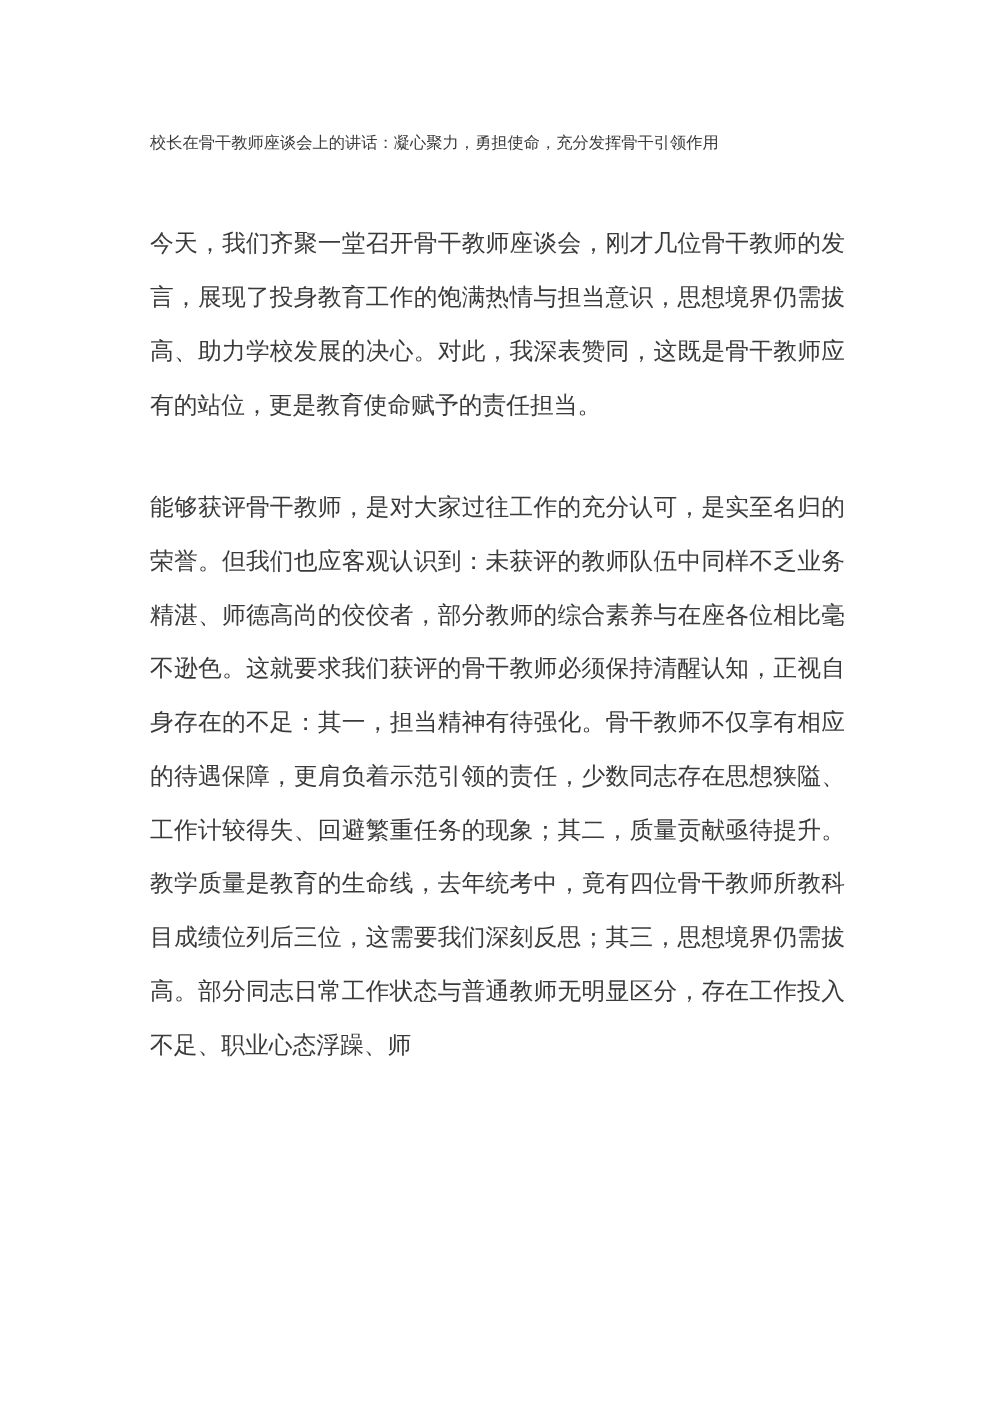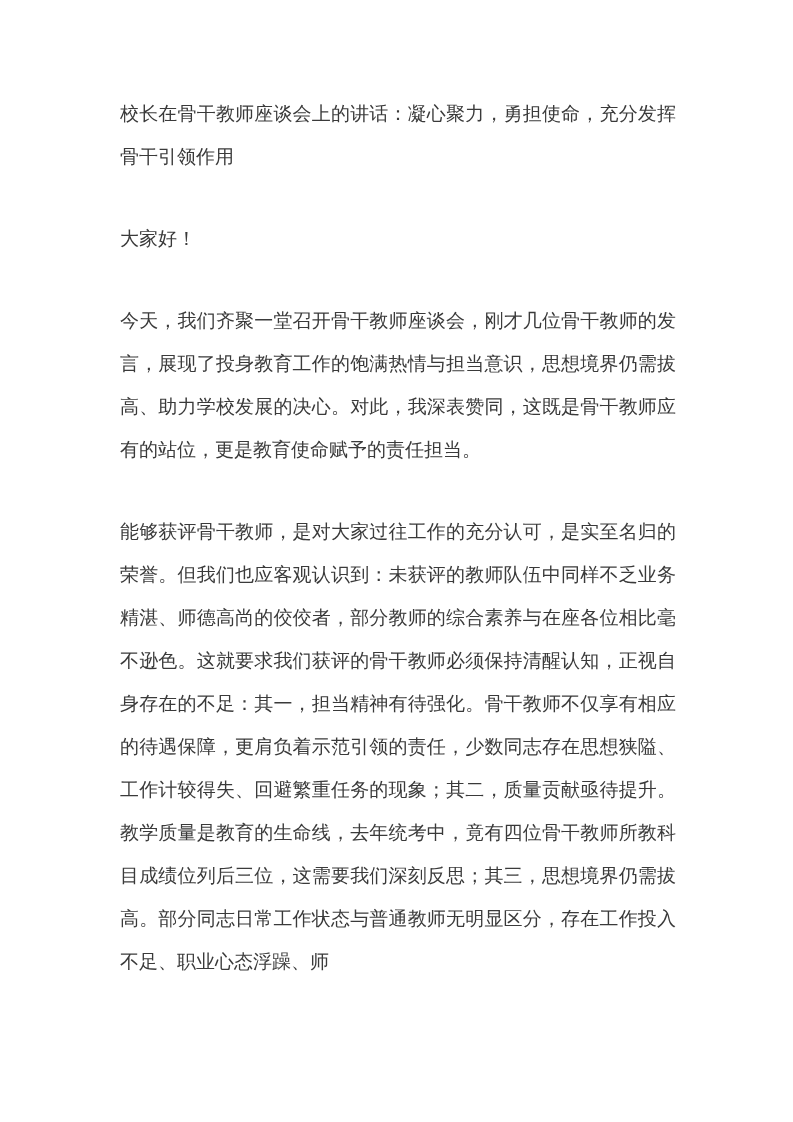--- a/index.html
+++ b/index.html
@@ -15,21 +15,21 @@
     overflow: hidden;
     box-sizing: border-box;
     padding: 92px 117px 0 120px;
     font-family: "Liberation Serif", "DejaVu Serif", serif;
     font-size: 19px;
     line-height: 43px;
     color: #3a3a3a;
   }
   .doc-title {
     margin: 0 0 39px 0;
-    font-size: 19px;
+    font-size: 13px;
     font-weight: normal;
     text-align: justify;
     text-align-last: left;
   }
   .para {
     margin: 0 0 39px 0;
     text-align: justify;
     text-align-last: left;
     word-break: break-all;
   }
@@ -37,18 +37,17 @@
     text-align: left;
   }
 </style>
 </head>
 <body>
 
 <div class="page">
   <h1 class="doc-title">校长在骨干教师座谈会上的讲话：凝心聚力，勇担使命，充分发挥骨干引领作用</h1>
 
 
-  <p class="para short">大家好！</p>
 
   <p class="para">今天，我们齐聚一堂召开骨干教师座谈会，刚才几位骨干教师的发言，展现了投身教育工作的饱满热情与担当意识，思想境界仍需拔高、助力学校发展的决心。对此，我深表赞同，这既是骨干教师应有的站位，更是教育使命赋予的责任担当。</p>
 
   <p class="para">能够获评骨干教师，是对大家过往工作的充分认可，是实至名归的荣誉。但我们也应客观认识到：未获评的教师队伍中同样不乏业务精湛、师德高尚的佼佼者，部分教师的综合素养与在座各位相比毫不逊色。这就要求我们获评的骨干教师必须保持清醒认知，正视自身存在的不足：其一，担当精神有待强化。骨干教师不仅享有相应的待遇保障，更肩负着示范引领的责任，少数同志存在思想狭隘、工作计较得失、回避繁重任务的现象；其二，质量贡献亟待提升。教学质量是教育的生命线，去年统考中，竟有四位骨干教师所教科目成绩位列后三位，这需要我们深刻反思；其三，思想境界仍需拔高。部分同志日常工作状态与普通教师无明显区分，存在工作投入不足、职业心态浮躁、师</p>
 </div>
 
 </body></html>

